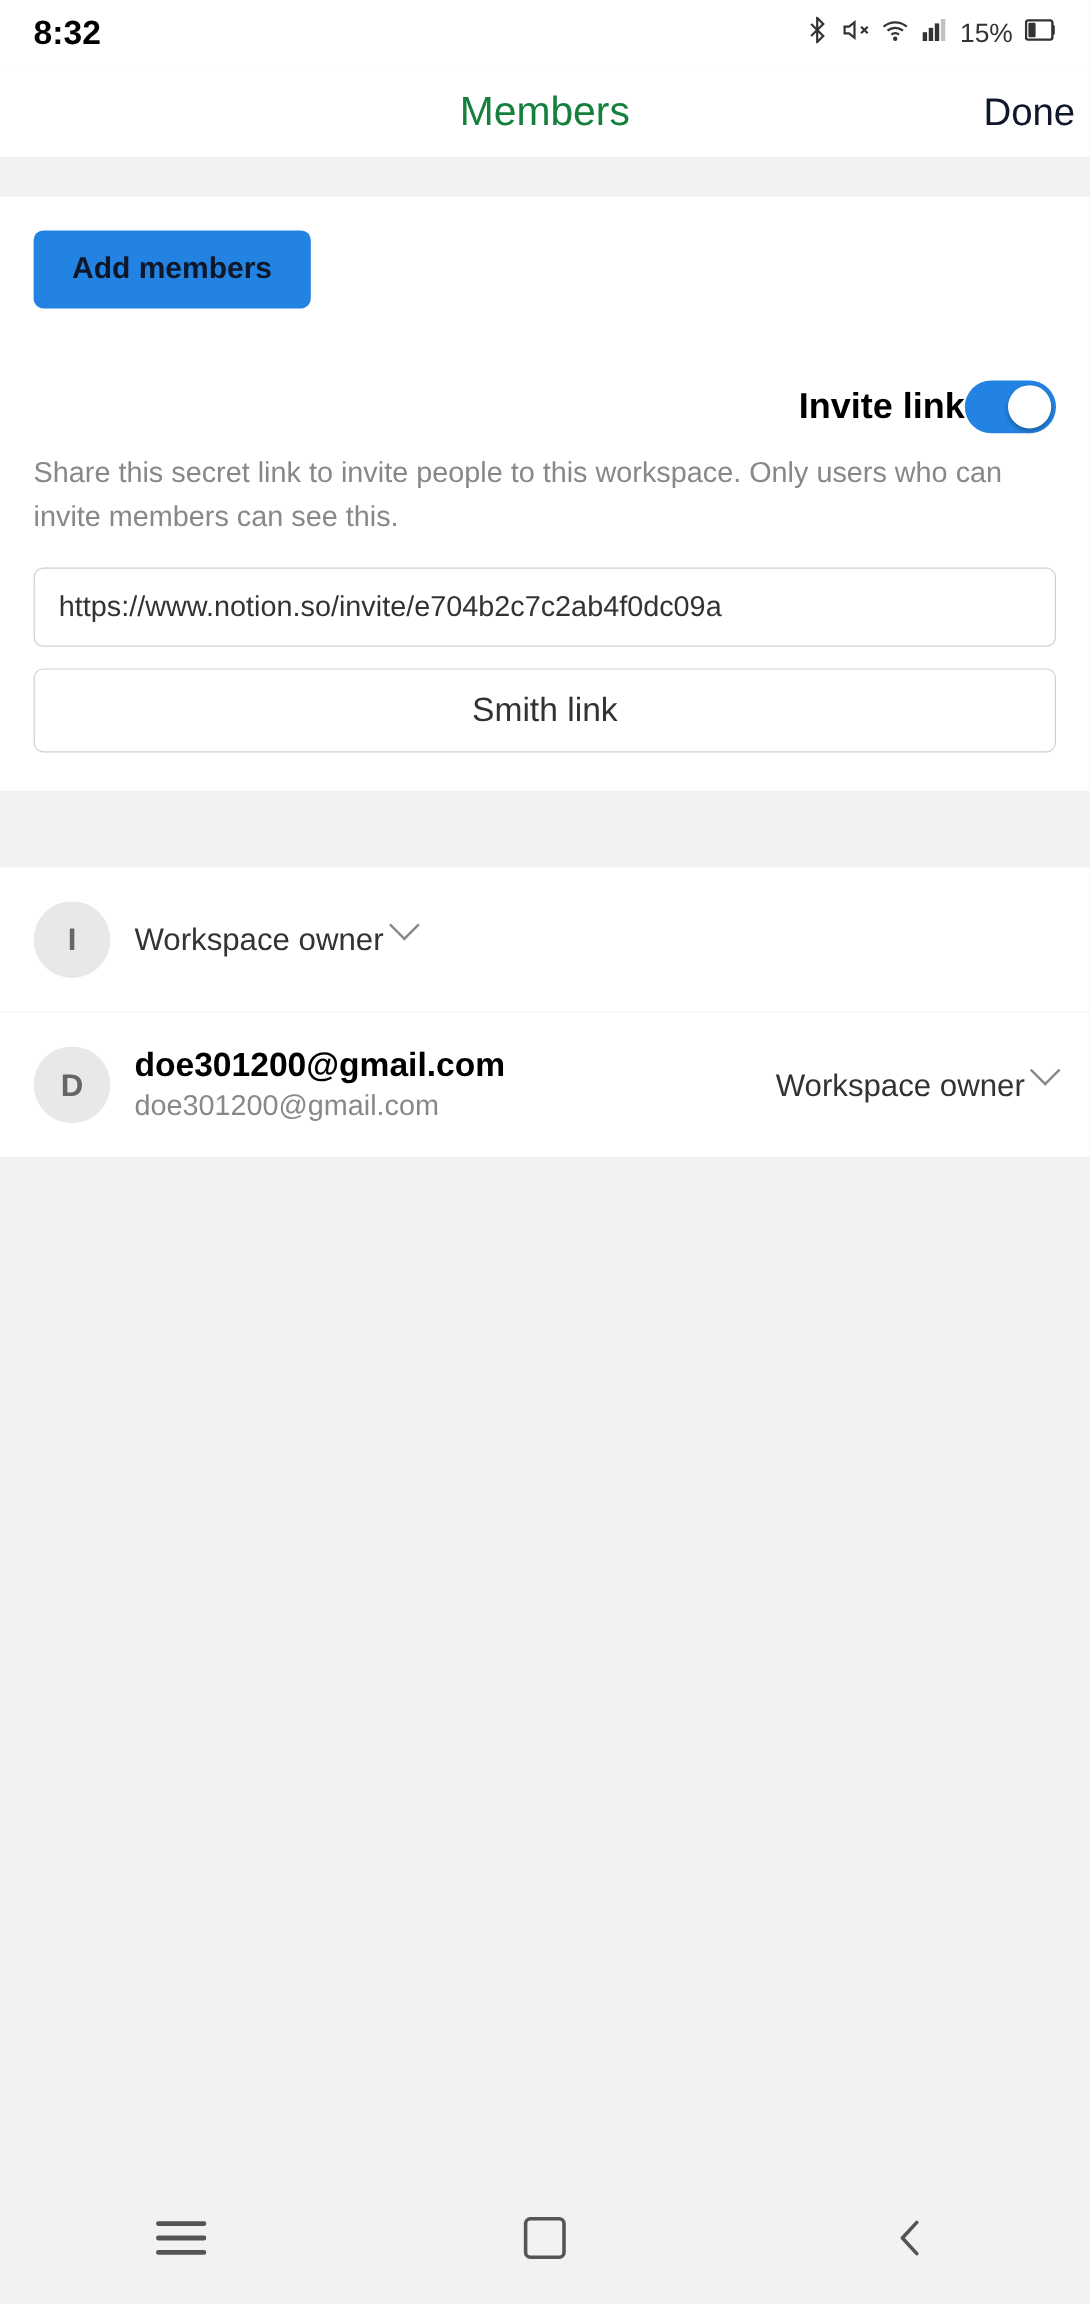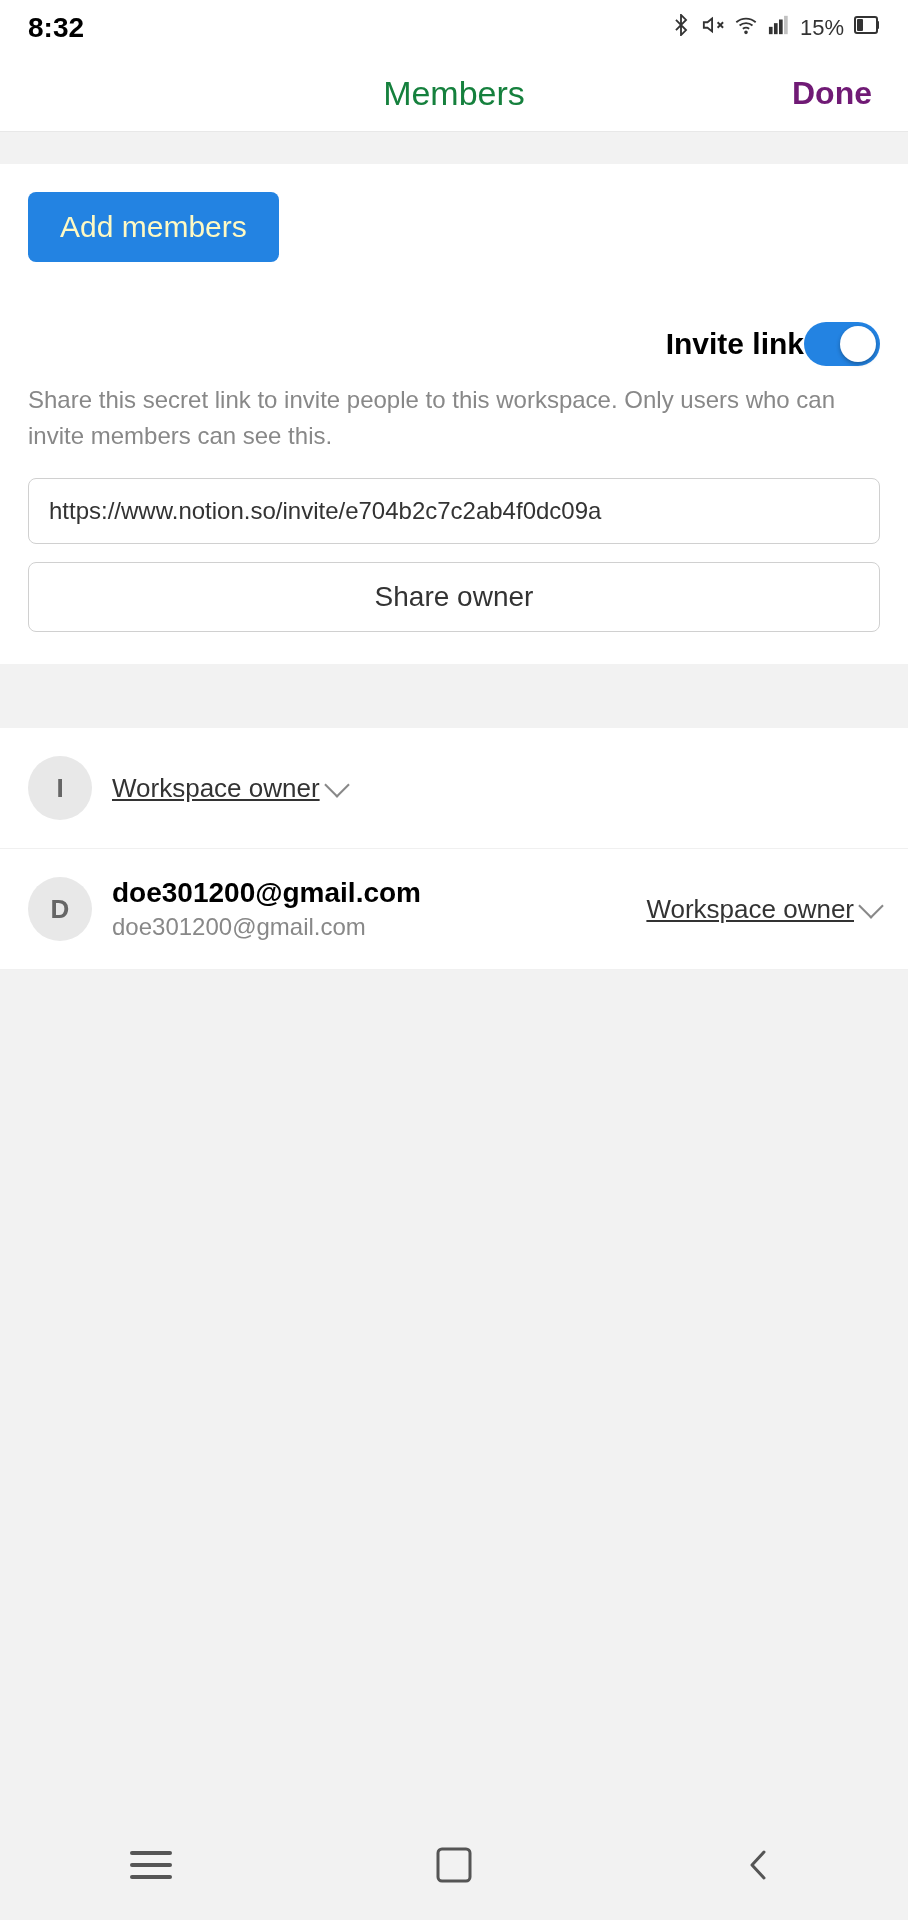--- a/index.html
+++ b/index.html
@@ -50,50 +50,50 @@
       position: relative;
       border-bottom: 1px solid #e8e8e8;
     }
     .header-title {
       font-size: 34px;
       font-weight: 400;
       color: #15803d;
     }
     .header-done {
       position: absolute;
-      right: 36px;
+      right: 12px;
       font-size: 32px;
-      font-weight: 700;
-      color: #701a75;
+      font-weight: 400;
+      color: #0f172a;
       background: none;
       border: none;
       cursor: pointer;
     }
 
     
     .section-gap {
       height: 32px;
       background: #f2f2f2;
     }
 
     
     .content-section {
       background: #fff;
       padding: 28px 28px;
     }
 
     
     .add-members-btn {
       background: #2383e2;
-      color: #fef9c3;
+      color: #0f172a;
       border: none;
       border-radius: 8px;
       padding: 18px 32px;
-      font-size: 30px;
-      font-weight: 400;
+      font-size: 25px;
+      font-weight: 700;
       cursor: pointer;
     }
 
     
     .invite-section {
       background: #fff;
       padding: 32px 28px 0 28px;
     }
 
     .invite-link-row {
@@ -204,26 +204,25 @@
       font-weight: 400;
       color: #888;
     }
     .member-email {
       font-size: 24px;
       color: #888;
     }
 
     .member-role {
       display: flex;
-      align-items: center;
+      align-items: flex-start;
       gap: 8px;
       font-size: 26px;
       color: #333;
       cursor: pointer;
-      text-decoration: underline;
     }
     .chevron-down {
       width: 18px;
       height: 18px;
       border-right: 2.5px solid #888;
       border-bottom: 2.5px solid #888;
       transform: rotate(45deg);
       margin-top: -6px;
     }
 
@@ -314,21 +313,21 @@
 
 <div class="invite-section">
   <div class="invite-link-row">
     <span class="invite-link-label">Invite link</span>
     <div class="toggle-container">
       <div class="toggle-knob"></div>
     </div>
   </div>
   <p class="invite-description">Share this secret link to invite people to this workspace. Only users who can invite members can see this.</p>
   <div class="invite-url-box">https://www.notion.so/invite/e704b2c7c2ab4f0dc09a</div>
-  <button class="share-link-btn">Share owner</button>
+  <button class="share-link-btn">Smith link</button>
   <div style="height:32px"></div>
 </div>
 
 <div class="section-gap"></div>
 
 <div class="members-section">
 
   <div class="member-row">
     <div class="member-avatar">I</div>
     <div class="member-role">

